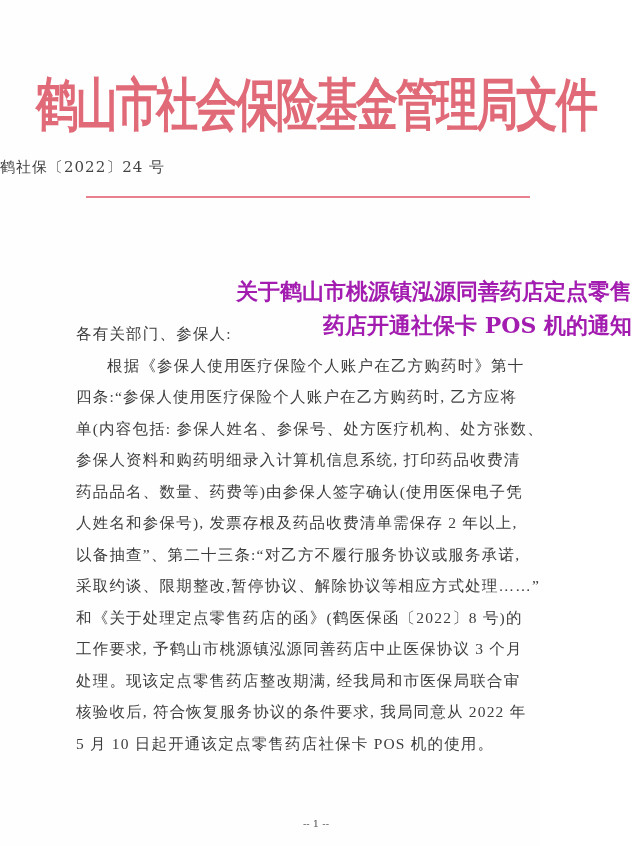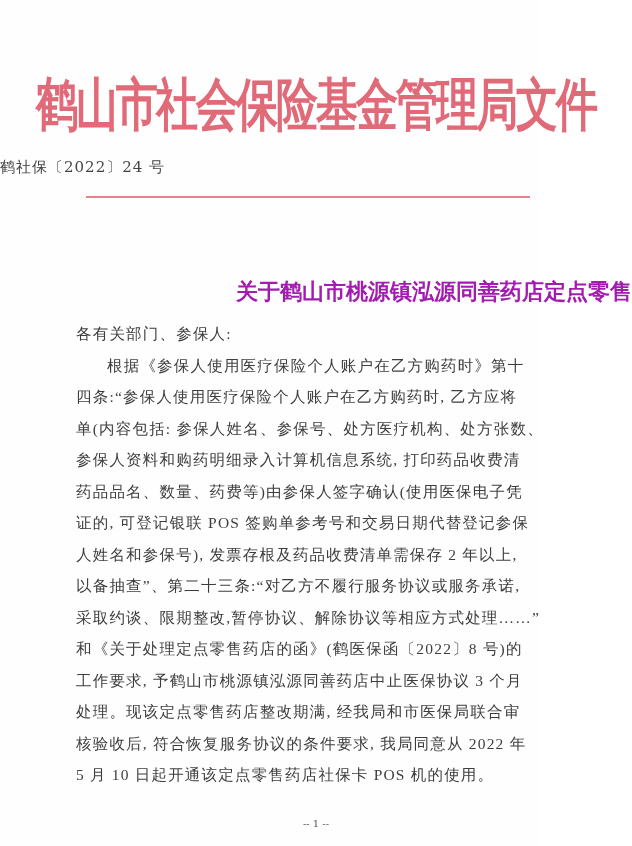--- a/index.html
+++ b/index.html
@@ -98,30 +98,30 @@
 </head>
 <body>
 
 <div class="page">
   <div class="masthead">鹤山市社会保险基金管理局文件</div>
   <div class="docnum">鹤社保〔2022〕24 号</div>
   <div class="divider"></div>
 
   <div class="title">
     <div>关于鹤山市桃源镇泓源同善药店定点零售</div>
+    <div>药店开通社保卡 POS 机的通知</div>
   </div>
 
   <div class="body-text">
     <div class="line">各有关部门、参保人:</div>
     <div class="line indent">根据《参保人使用医疗保险个人账户在乙方购药时》第十</div>
     <div class="line">四条:“参保人使用医疗保险个人账户在乙方购药时, 乙方应将</div>
     <div class="line">单(内容包括: 参保人姓名、参保号、处方医疗机构、处方张数、</div>
     <div class="line">参保人资料和购药明细录入计算机信息系统, 打印药品收费清</div>
     <div class="line">药品品名、数量、药费等)由参保人签字确认(使用医保电子凭</div>
-    <div class="line">证的, 可登记银联 POS 签购单参考号和交易日期代替登记参保</div>
     <div class="line">人姓名和参保号), 发票存根及药品收费清单需保存 2 年以上,</div>
     <div class="line">以备抽查”、第二十三条:“对乙方不履行服务协议或服务承诺,</div>
     <div class="line">采取约谈、限期整改,暂停协议、解除协议等相应方式处理……”</div>
     <div class="line">和《关于处理定点零售药店的函》(鹤医保函〔2022〕8 号)的</div>
     <div class="line">工作要求, 予鹤山市桃源镇泓源同善药店中止医保协议 3 个月</div>
     <div class="line">处理。现该定点零售药店整改期满, 经我局和市医保局联合审</div>
     <div class="line">核验收后, 符合恢复服务协议的条件要求, 我局同意从 2022 年</div>
     <div class="line">5 月 10 日起开通该定点零售药店社保卡 POS 机的使用。</div>
   </div>
 

